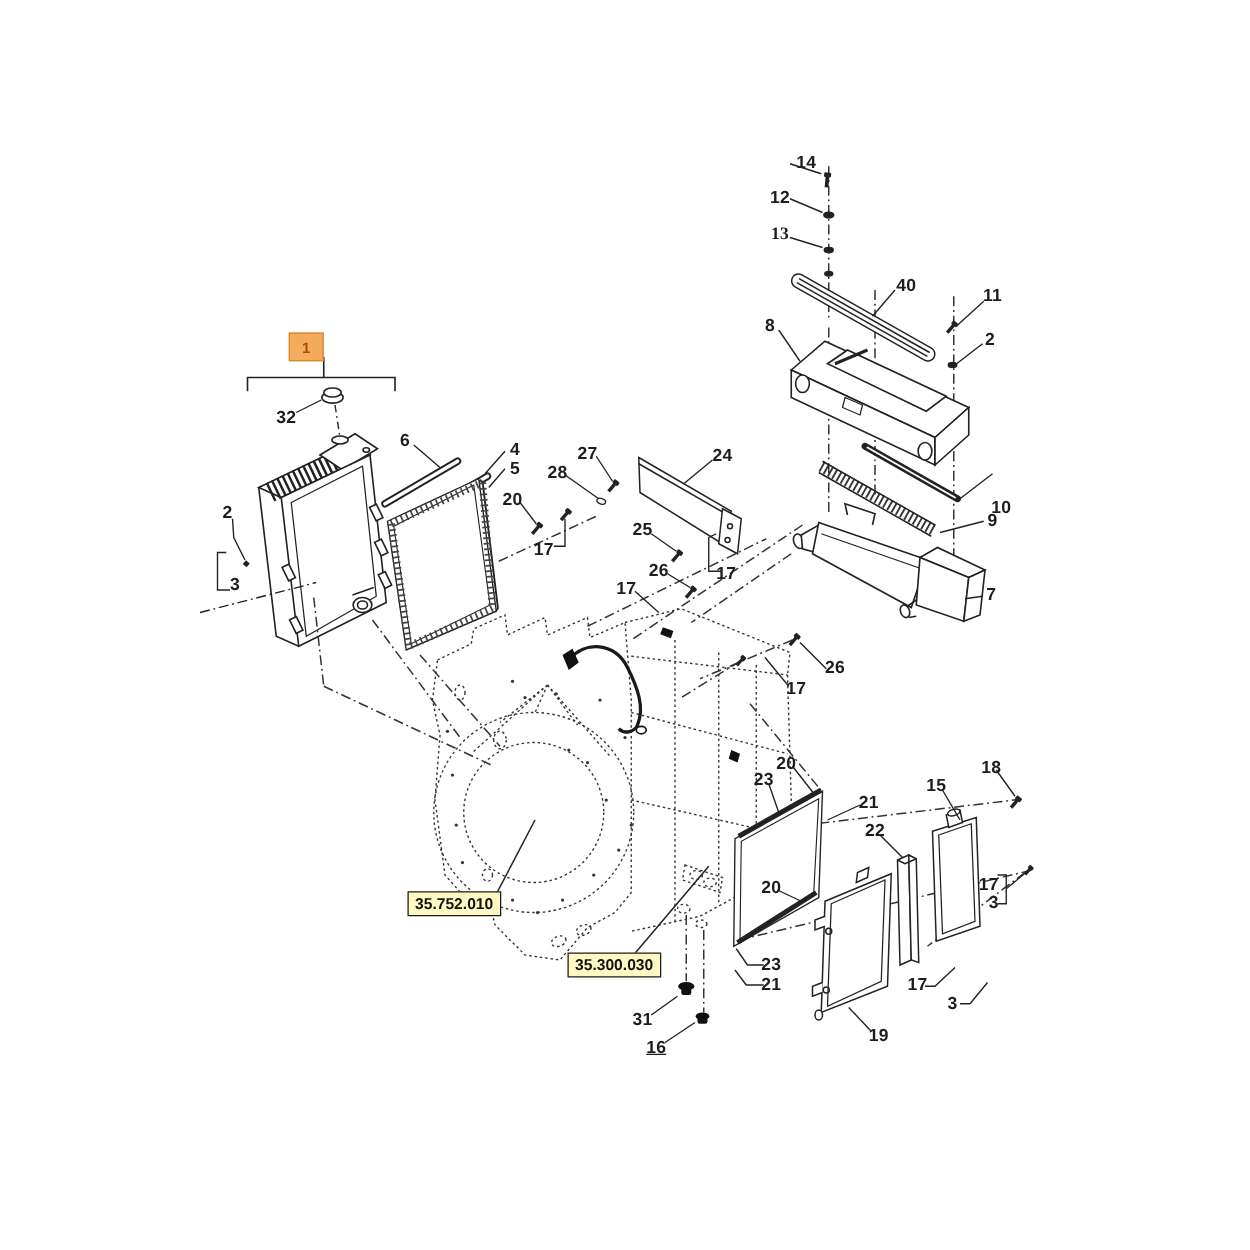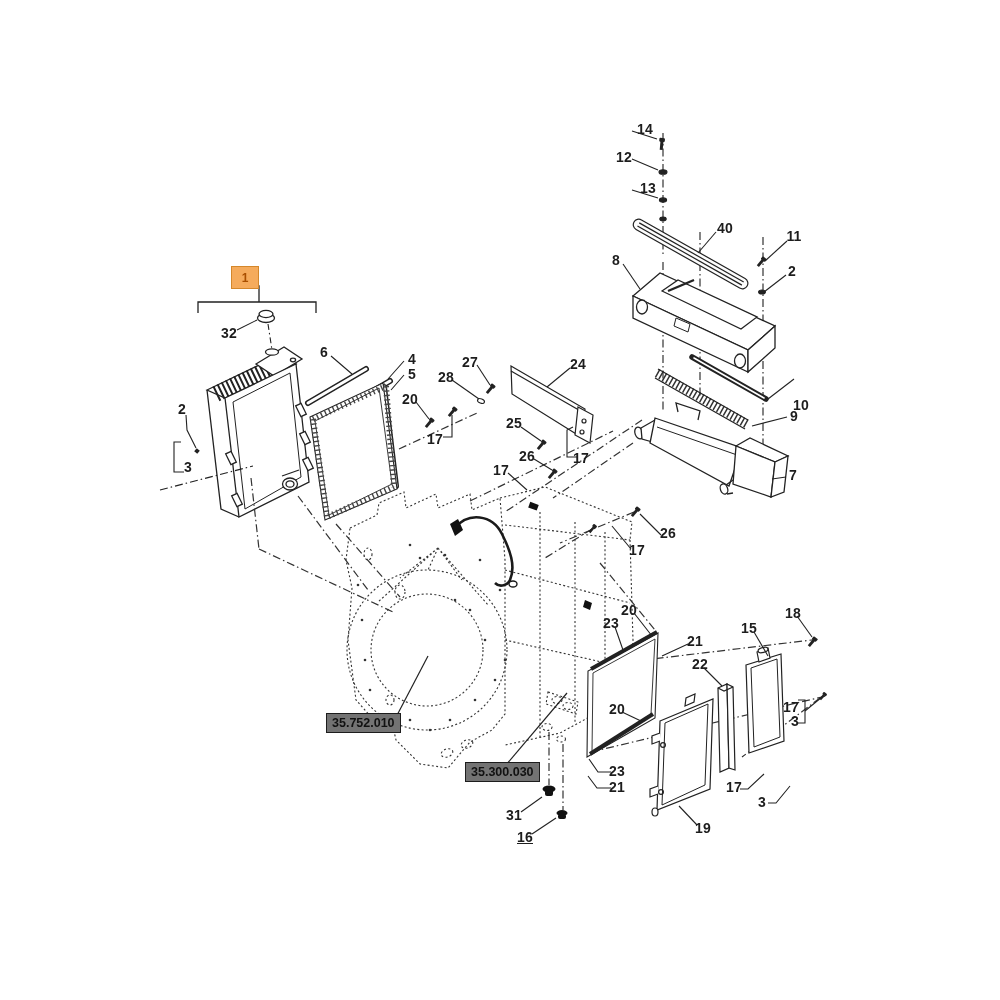--- a/index.html
+++ b/index.html
@@ -2,21 +2,21 @@
 <html><head>
 <meta charset="utf-8">
 <style>
   html,body{margin:0;padding:0;background:#fff;}
   #stage{position:relative;width:1000px;height:1000px;background:#ffffff;overflow:hidden;
          font-family:"Liberation Sans",sans-serif;}
   #artwork{position:absolute;left:0;top:0;}
   .callout{position:absolute;transform:translate(-50%,-50%);
            font:600 14px "Liberation Sans",sans-serif;color:#1d1d1d;letter-spacing:.2px;
            white-space:nowrap;}
-  .refbox{position:absolute;border:1.5px solid #1d1d1d;background:#737373;
+  .refbox{position:absolute;border:1.5px solid #1d1d1d;background:#fef9c3;
           font:700 12.5px "Liberation Sans",sans-serif;color:#111;
           padding:2px 5px;white-space:nowrap;}
   #part1-box{position:absolute;left:231px;top:266px;width:26px;height:21px;
              display:flex;align-items:center;justify-content:center;
              font:700 12px "Liberation Sans",sans-serif;}
 </style>
 </head>
 <body>
 
 <div id="stage">
@@ -396,21 +396,21 @@
       <div class="callout" style="left: 446px; top: 377px;">28</div>
       <div class="callout" style="left: 470px; top: 362px;">27</div>
       <div class="callout" style="left: 435px; top: 439px;">17</div>
       <div class="callout" style="left: 578px; top: 364px;">24</div>
       <div class="callout" style="left: 514px; top: 423px;">25</div>
       <div class="callout" style="left: 527px; top: 456px;">26</div>
       <div class="callout" style="left: 501px; top: 470px;">17</div>
       <div class="callout" style="left: 581px; top: 458px;">17</div>
       <div class="callout" style="left: 645px; top: 129px;">14</div>
       <div class="callout" style="left: 624px; top: 157px;">12</div>
-      <div class="callout" style="left: 648px; top: 188px;">13</div>
+      <div class="callout" style="left: 624px; top: 188px; font-family: Liberation Serif, serif;">13</div>
       <div class="callout" style="left: 725px; top: 228px;">40</div>
       <div class="callout" style="left: 794px; top: 236px;">11</div>
       <div class="callout" style="left: 616px; top: 260px;">8</div>
       <div class="callout" style="left: 792px; top: 271px;">2</div>
       <div class="callout" style="left: 801px; top: 377px; margin-top: 28px;">10</div>
       <div class="callout" style="left: 794px; top: 416px;">9</div>
       <div class="callout" style="left: 793px; top: 475px;">7</div>
       <div class="callout" style="left: 668px; top: 533px;">26</div>
       <div class="callout" style="left: 637px; top: 550px;">17</div>
       <div class="callout" style="left: 629px; top: 610px;">20</div>
@@ -423,16 +423,16 @@
       <div class="callout" style="left: 795px; top: 721px;">3</div>
       <div class="callout" style="left: 617px; top: 709px;">20</div>
       <div class="callout" style="left: 617px; top: 771px;">23</div>
       <div class="callout" style="left: 617px; top: 787px;">21</div>
       <div class="callout" style="left: 734px; top: 787px;">17</div>
       <div class="callout" style="left: 762px; top: 802px;">3</div>
       <div class="callout" style="left: 703px; top: 828px;">19</div>
       <div class="callout" style="left: 514px; top: 815px;">31</div>
       <div class="callout" style="left: 525px; top: 837px; text-decoration: underline;">16</div>
       <div class="refbox" style="left: 326px; top: 713px;">35.752.010</div>
-      <div class="refbox" style="left: 465px; top: 762px;">35.300.030</div>
+      <div class="refbox" style="left: 454px; top: 762px;">35.300.030</div>
     </div>
 
 </div>
 
 </body></html>

